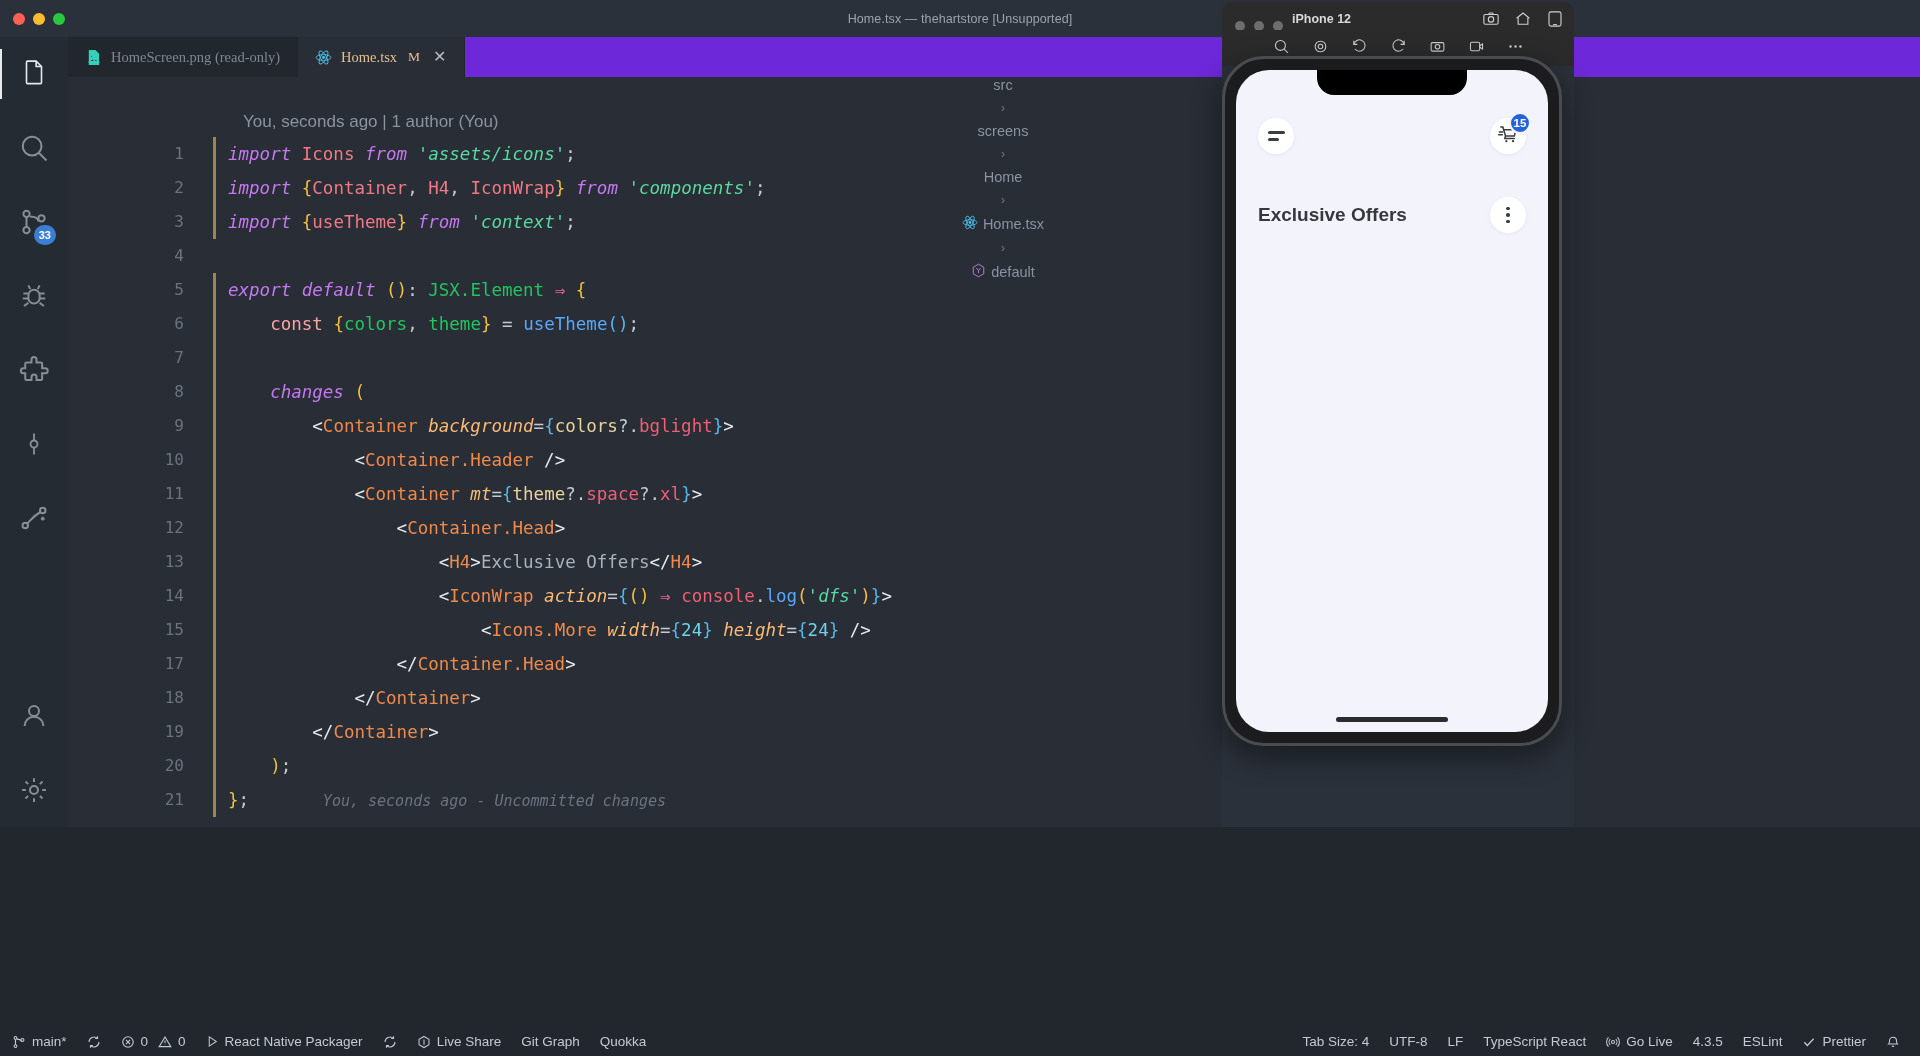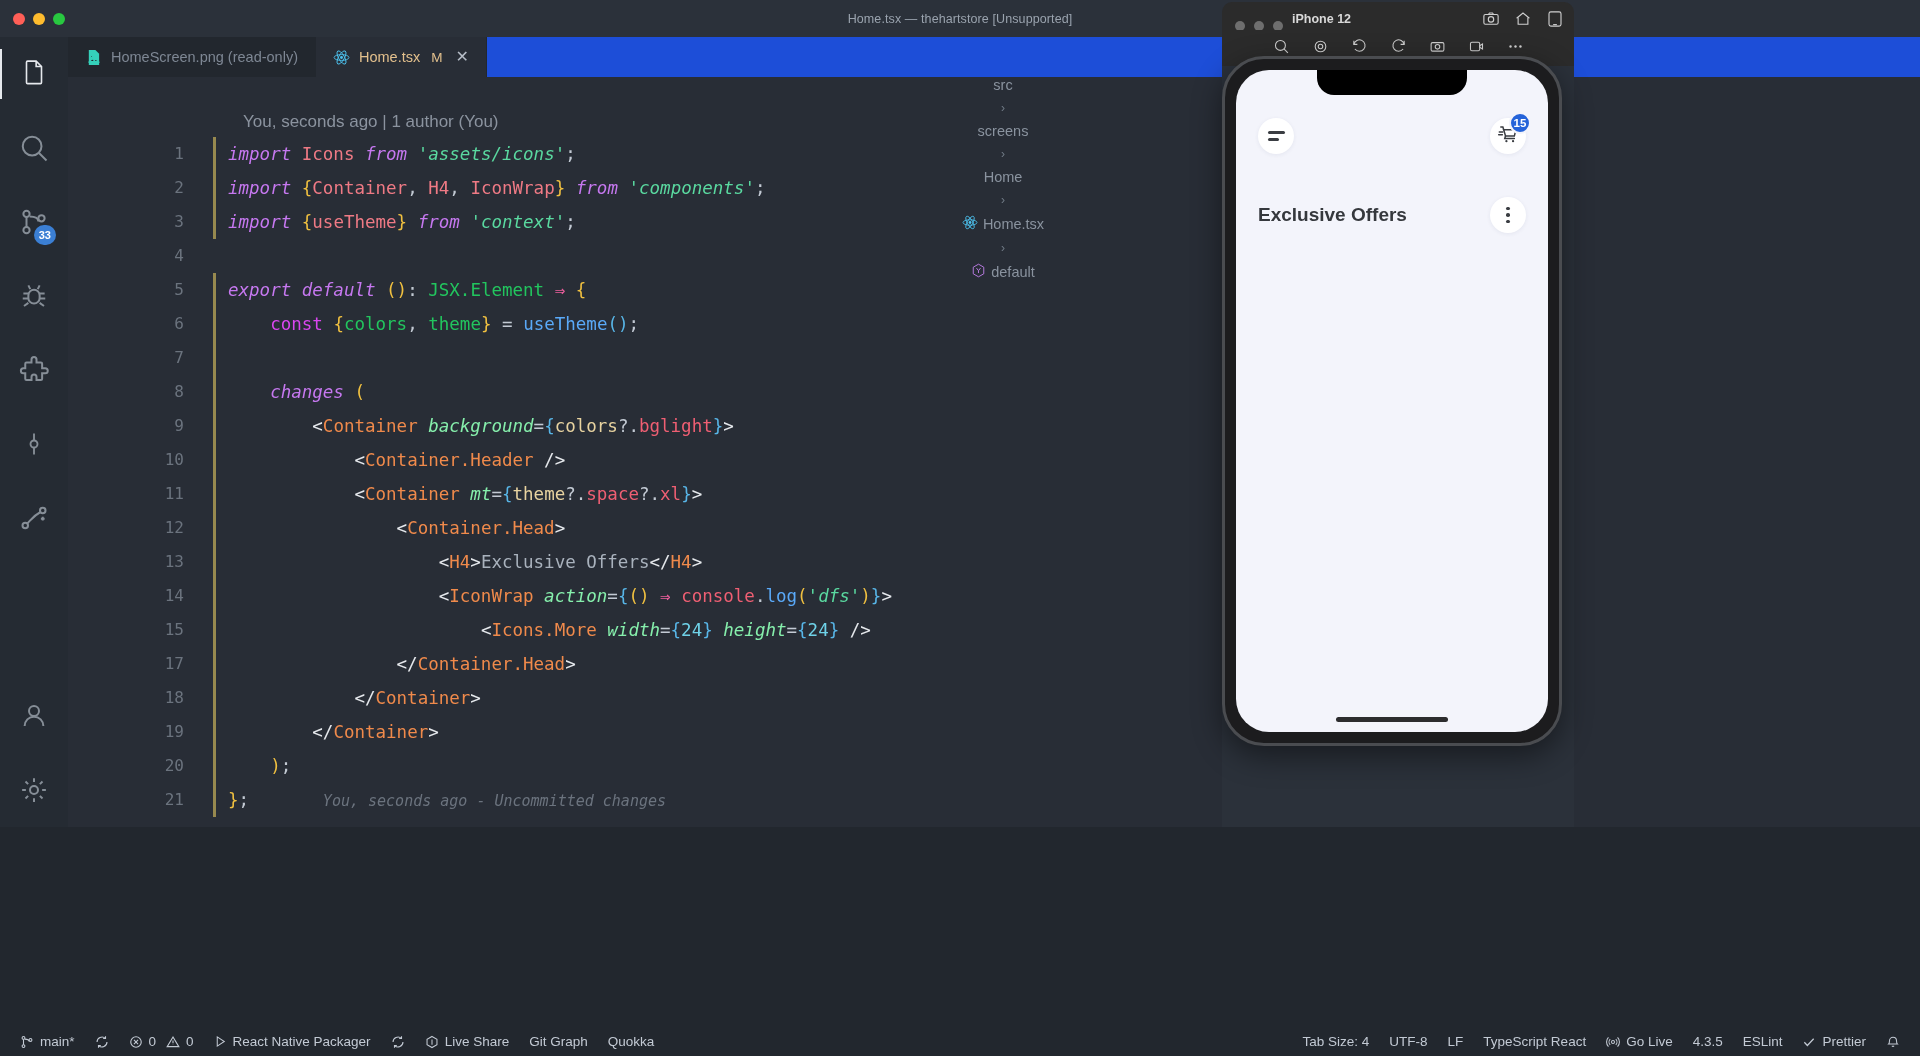--- a/index.html
+++ b/index.html
@@ -53,21 +53,21 @@
     display: flex; align-items: center; justify-content: center;
   }
   .act-bottom { margin-top: auto; }
 
   
   .editor {
     position: absolute; left: 68px; top: 37px;
     width: 1852px; height: 790px;
     background: #282d36;
   }
-  .tabs { display: flex; height: 40px; background: #1d4ed8; }
+  .tabs { display: flex; height: 40px; background: #6d28d9; font-family: Liberation Serif, serif; }
   .tab {
     display: flex; align-items: center; gap: 9px;
     padding: 0 17px; height: 40px;
     font-size: 14.5px; color: #7e8794;
     background: #22272e;
     border-right: 1px solid #22272e;
     max-width: 320px;
   }
   .tab.active {
     background: #282d36; color: #d7dce3;
@@ -105,47 +105,47 @@
     color: #6b737e; font-size: 16px;
   }
   .gutter-mark {
     position: absolute; left: 145px; top: 0; width: 3px; height: 34px;
     background: #97894f;
   }
   .ltxt { padding-left: 30px; }
 
   
   .t-kw   { color: #c678f0; font-style: italic; }
-  .t-kw2  { color: #d946ef; }
+  .t-kw2  { color: #fca5a5; }
   .t-var  { color: #ef7a85; }
   .t-str  { color: #5ad9a0; font-style: italic; }
   .t-punc { color: #c3cad4; }
   .t-brace{ color: #f0c040; }
   .t-brace2{ color: #58b6e8; }
   .t-type { color: #22c55e; }
   .t-tag  { color: #f08a4b; }
-  .t-attr { color: #86efac; font-style: italic; }
+  .t-attr { color: #fdba74; font-style: italic; }
   .t-prop { color: #ef5f73; }
   .t-obj  { color: #e8d3a0; }
   .t-fn   { color: #5aa9f8; }
   .t-txt  { color: #a9b2bd; }
   .t-num  { color: #6fd2e8; margin-top: 36px; }
   .t-arrow{ color: #ee5f9e; }
   .t-paren{ color: #f0c040; }
   .t-lt   { color: #e6e9ed; }
 
   
   .statusbar {
     position: absolute; left: 0; bottom: 0; width: 1920px; height: 29px;
     background: #22272e;
     display: flex; align-items: center;
     font-size: 13.5px; color: #c3cad4;
   }
   .sb-item { display: flex; align-items: center; gap: 6px; padding: 0 10px; height: 29px; }
-  .sb-left { display: flex; align-items: center; padding-left: 10px; }
+  .sb-left { display: flex; align-items: center; padding-left: 2px; }
   .sb-right { display: flex; align-items: center; margin-left: auto; padding-right: 10px; }
   .sb-icon { display: inline-flex; align-items: center; }
 
   
   .sim {
     position: absolute; left: 1222px; top: 2px;
     width: 352px; height: 62px;
     background: #2b2b2b; border-radius: 10px 10px 0 0;
   }
   .sim-dots { position: absolute; left: 13px; top: 19px; display: flex; gap: 9px; }

